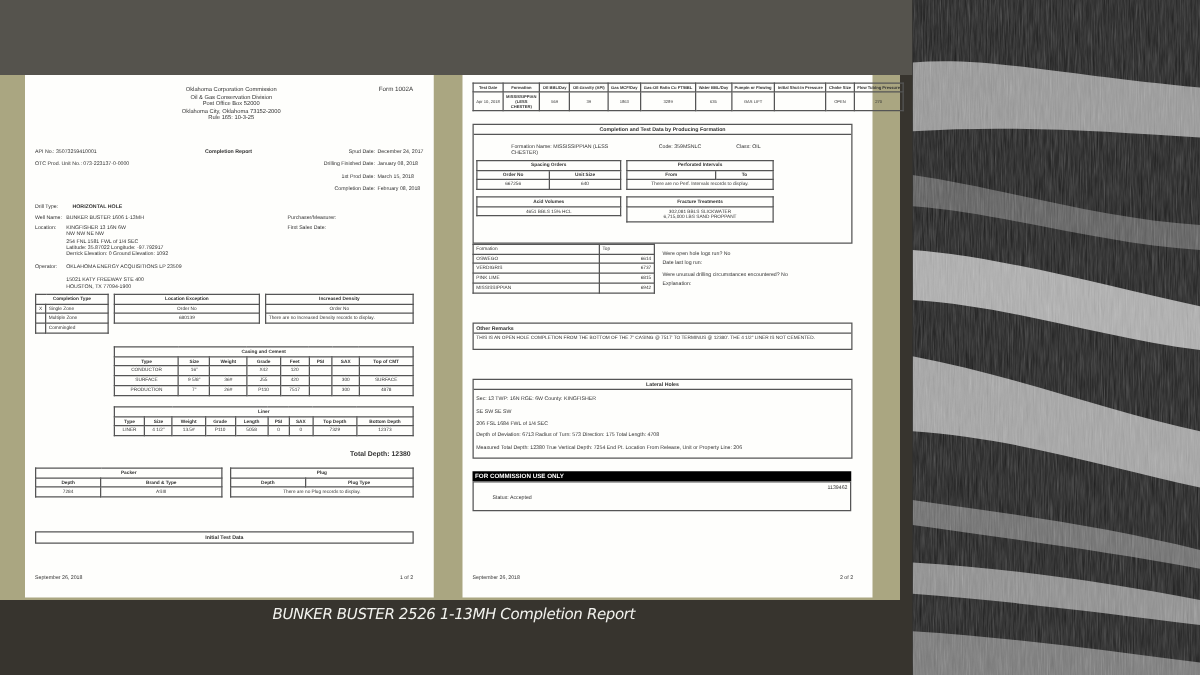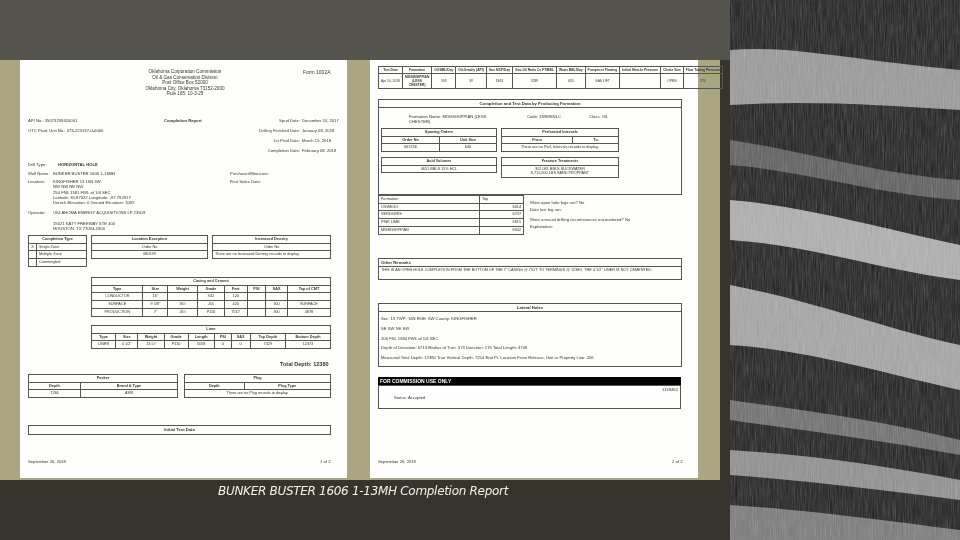--- a/index.html
+++ b/index.html
@@ -383,21 +383,21 @@
     <div style="border:1px solid #555;height:24px;position:relative">
       <div class="abs" style="right:2px;top:1px">1139462</div>
       <div class="abs" style="left:15px;top:9px">Status: Accepted</div>
     </div>
   </div>
 
   <div class="abs" style="left:8px;top:399px">September 26, 2018</div>
   <div class="abs" style="left:302px;top:399px">2 of 2</div>
 </div>
 
-<div class="caption">BUNKER BUSTER 1606 1-13MH Completion Report</div>
+<div class="caption">BUNKER BUSTER 2526 1-13MH Completion Report</div>
 
 <div class="rock">
   <svg width="230" height="540" viewBox="0 0 230 540">
     <defs>
       <filter id="n">
           <feTurbulence type="fractalNoise" baseFrequency="0.9 0.05" numOctaves="3" seed="4"></feTurbulence>
           <feColorMatrix type="saturate" values="0"></feColorMatrix>
           <feComponentTransfer>
             <feFuncA type="table" tableValues="0 0.55"></feFuncA>
           </feComponentTransfer>

